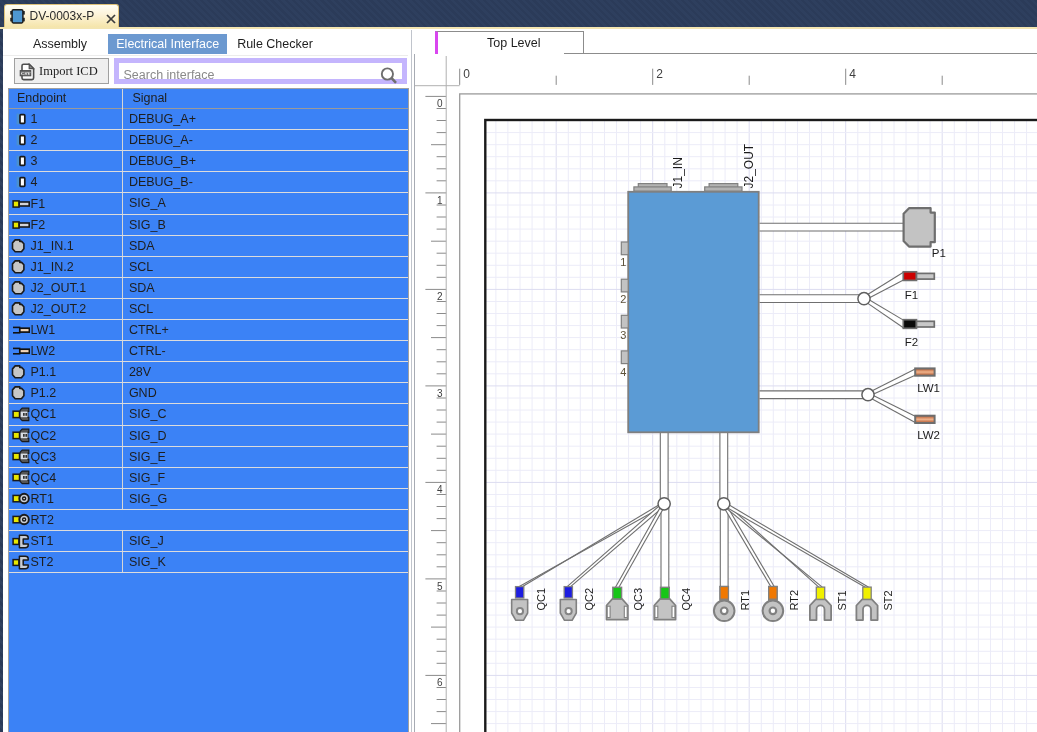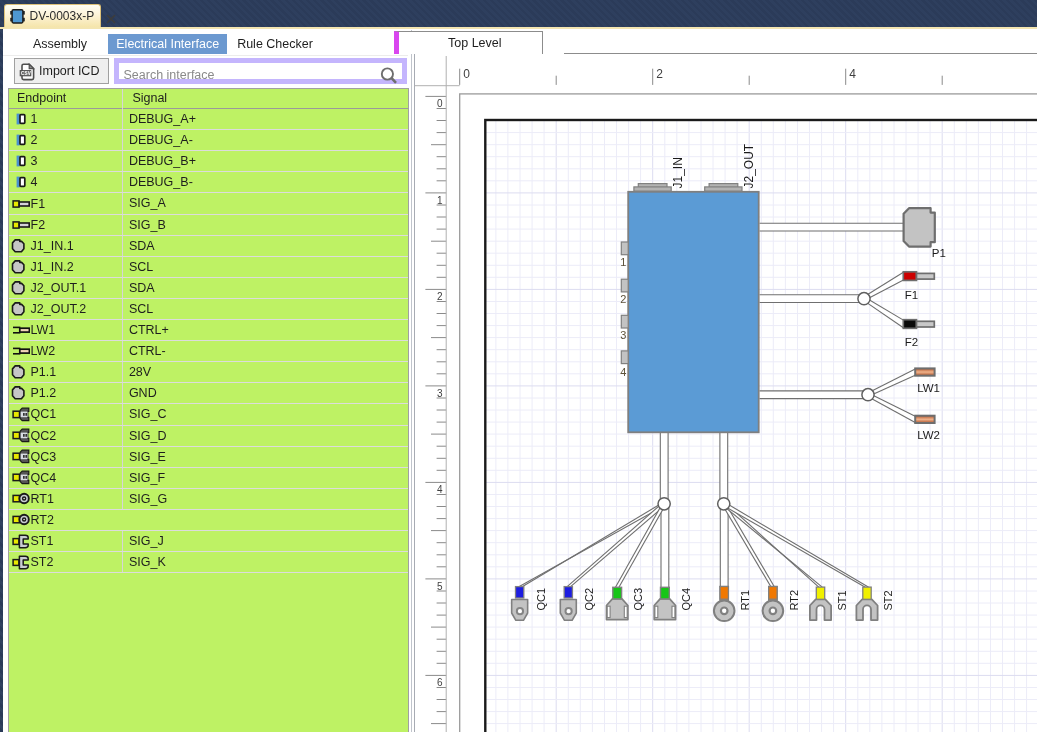--- a/index.html
+++ b/index.html
@@ -4,21 +4,21 @@
 * { margin:0; padding:0; box-sizing:border-box; }
 html,body { width:1037px; height:732px; overflow:hidden;
   font-family:"Liberation Sans", sans-serif; background:#ffffff; }
 #app { position:relative; width:1037px; height:732px; }
 .abs { position:absolute; }
 
 
 #topbar { left:0; top:0; width:1037px; height:26.5px;
   background:repeating-linear-gradient(45deg,#2b3b59 0 2.5px,#2e3f5e 2.5px 5px); }
 #topyellow { left:0; top:26.5px; width:1037px; height:2.5px; background:#f3e5b1; }
-#doctab { left:4px; top:3.5px; width:97px; height:23px;
+#doctab { left:4px; top:3.5px; width:115px; height:23px;
   background:linear-gradient(#fffef6,#fdf3d8 45%,#f5e5ab); border:1px solid #ddc179;
   border-bottom:none; border-radius:3px 3px 0 0; }
 #doctab .dicon { position:absolute; left:4px; top:3px; }
 #doctab .dtext { position:absolute; left:24.5px; top:4px; font-size:12px; color:#2b2b2b; }
 #doctab .dx { position:absolute; left:100px; top:6px; }
 
 
 #lstrip { left:0; top:29px; width:2.5px; height:703px;
   background:repeating-linear-gradient(45deg,#2a3a58 0 3px,#30415f 3px 6px); }
 
@@ -26,52 +26,52 @@
 #subtabs { left:2.5px; top:29px; width:405px; height:27px; background:#fff;
   border-bottom:1px solid #ececec; }
 .stab { position:absolute; top:33.9px; height:20.1px; line-height:20.1px;
   font-size:12.5px; color:#1e1e1e; text-align:center; }
 #stab1 { left:20px; width:80px; }
 #stab2 { left:108.2px; width:119px; background:#6c99d0; color:#ffffff; }
 #stab3 { left:232px; width:86px; }
 
 
 #btnimport { left:13.5px; top:58px; width:95px; height:25.5px; background:#efefef;
-  border:1px solid #a0a0a0; font-size:12.5px; color:#1e1e1e; }
+  border:1px solid #a0a0a0; font-size:12.5px; color:#1e1e1e;font-family:Liberation Serif, serif; }
 #btnimport span.t { position:absolute; left:24.5px; top:4.5px; }
 #btnimport svg { position:absolute; left:4.5px; top:3.5px; }
 #searchbox { left:113.5px; top:58px; width:293.5px; height:25.5px; background:#fff;
   border:5px solid #c4b5fd; }
 #searchbox .ph { position:absolute; left:5px; top:5px; font-size:12.5px; color:#8a8a8a; }
 #searchbox .cnt { position:absolute; right:23px; top:5px; font-size:12.5px; color:#0f172a;margin-top:42px; }
 #searchbox svg { position:absolute; right:3px; top:3px; }
 
 
 #tbl { left:8px; top:87.6px; width:400.5px; height:644.4px;
   border-left:1px solid #a0a0a0; border-right:1px solid #a0a0a0;
-  border-top:1px solid #a0a0a0; background:#bef264; }
+  border-top:1px solid #a0a0a0; background:#3b82f6; }
 #thead { position:relative; height:20.5px; border-bottom:1px solid #9a9a9a; }
 #thead .h1 { position:absolute; left:8px; top:2.5px; font-size:12.5px; color:#1e1e1e; }
 #thead .h2 { position:absolute; left:113.4px; top:2.5px; font-size:12.5px; color:#1e1e1e;
   padding-left:10px; }
 .trow { position:relative; height:21.1px; border-bottom:1px solid #dcdcdc; display:flex; }
 .c1 { width:113.4px; display:flex; align-items:center; }
 .c2 { flex:1; border-left:1px solid #d6d6d6; font-size:12.5px; color:#1e1e1e;
   line-height:20.1px; padding-left:5.5px; }
 .ric { margin-left:2px; width:19.5px; display:flex; align-items:center; }
 .rlab { font-size:12.5px; color:#1e1e1e; margin-left:0px; }
 #thead .hdiv { position:absolute; left:113.4px; top:0; width:1px; height:20.5px;
   background:#d6d6d6; }
 
 
 .vsep { top:29.5px; width:1px; height:702.5px; background:#c0c4cc; }
 
 
-#canvtab { left:394px; top:31.4px; width:149px; height:22.3px; background:#fff;
-  border:1px solid #8c8c8c; border-bottom:none; border-left:5px solid #d946ef;
+#canvtab { left:435px; top:31.4px; width:149px; height:22.3px; background:#fff;
+  border:1px solid #8c8c8c; border-bottom:none; border-left:3px solid #d946ef;
   font-size:12.5px; color:#1e1e1e; padding-left:49px; padding-top:3.4px; }
 #canvline { left:563.9px; top:53.2px; width:473.1px; height:1px; background:#8c8c8c; }
 #canvleft { left:414.3px; top:53.7px; width:1px; height:678.3px; background:#a7abb3; }
 </style></head>
 <body>
 <div id="app">
   <div class="abs" id="topbar"></div>
   <div class="abs" id="topyellow"></div>
   <div class="abs" id="doctab">
     <span class="dicon"><svg width="17" height="17" viewBox="0 0 17 17">

